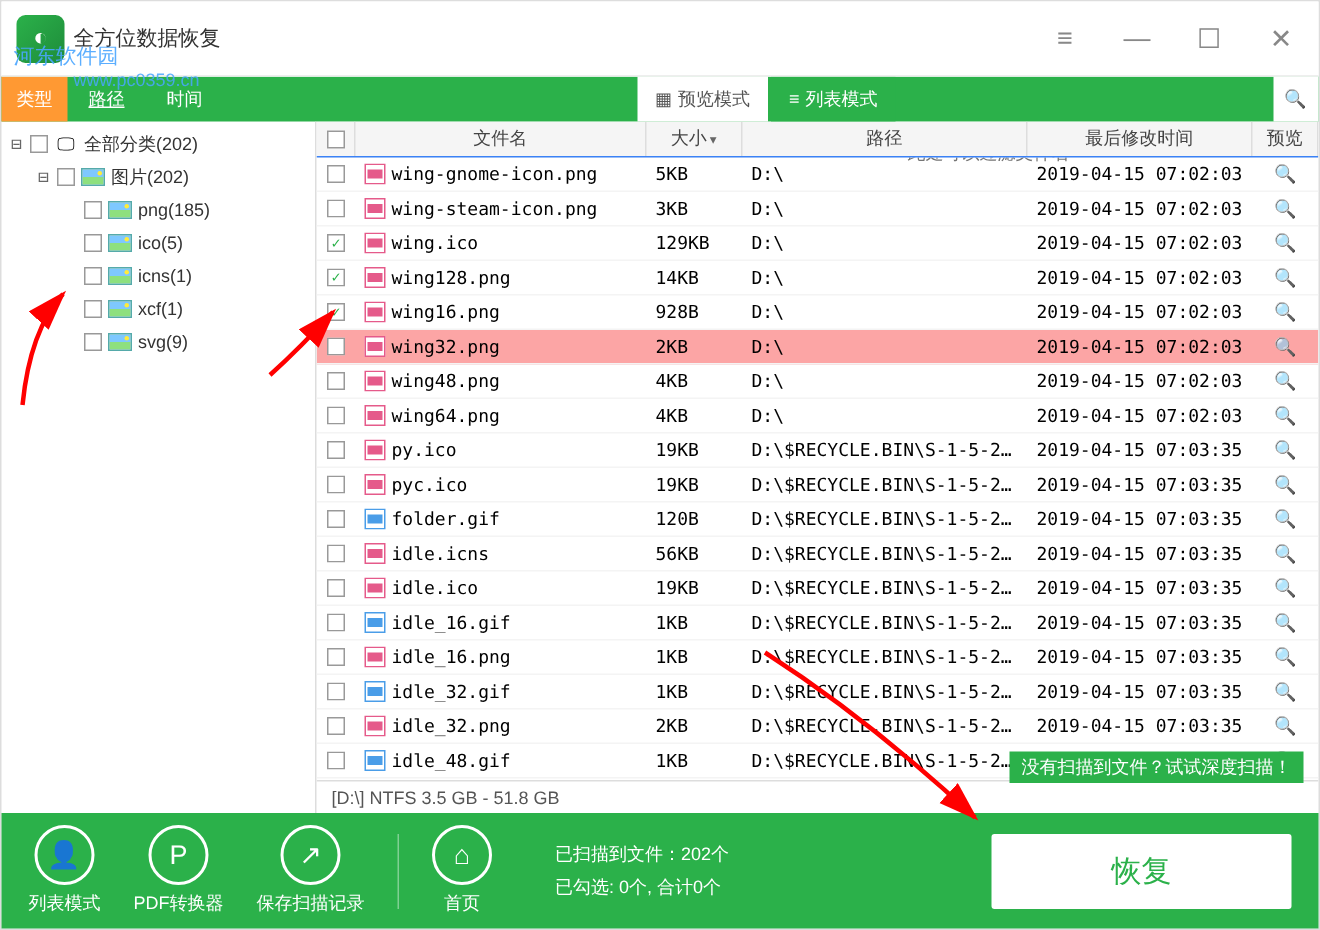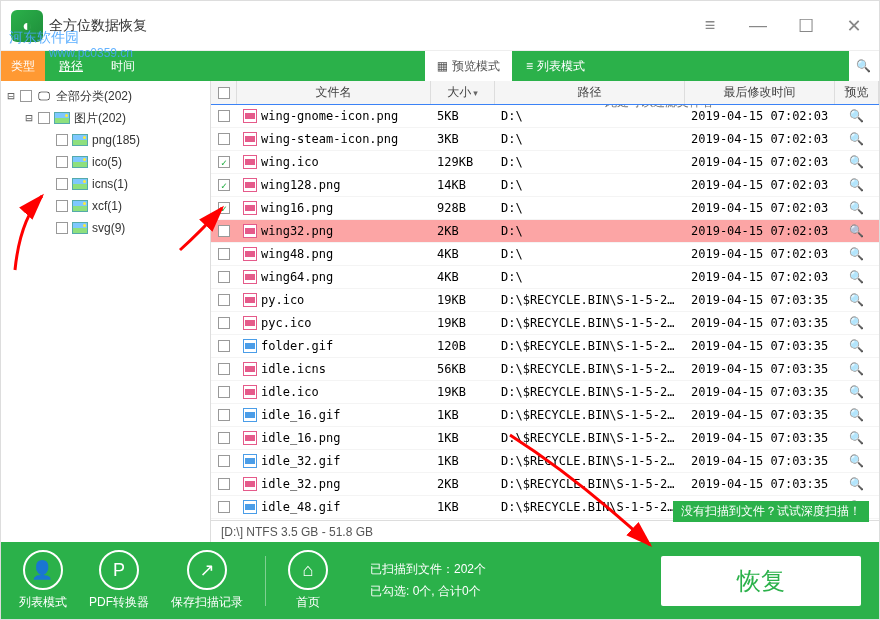--- a/index.html
+++ b/index.html
@@ -59,21 +59,21 @@
 .rc-prev { width: 44px; display: flex; justify-content: center; color: #555; }
 .mag { cursor: pointer; }
 .statusbar { height: 22px; border-top: 1px solid #ddd; padding: 0 10px; display: flex; align-items: center; color: #555; position: relative; }
 .deep-link { position: absolute; right: 10px; top: -20px; background: #2bb14a; color: #fff; padding: 2px 8px; font-size: 12px; cursor: pointer; }
 .bottombar { height: 77px; background: #2bb14a; display: flex; align-items: center; padding: 0 18px; gap: 22px; }
 .bb-btn { display: flex; flex-direction: column; align-items: center; color: #fff; gap: 4px; cursor: pointer; }
 .bb-icon { width: 40px; height: 40px; border: 2px solid #fff; border-radius: 50%; display: flex; align-items: center; justify-content: center; font-size: 18px; }
 .bb-sep { width: 1px; height: 50px; background: rgba(255,255,255,0.4); }
 .bb-status { color: #fff; font-size: 12px; line-height: 1.8; margin-left: 20px; }
 .bb-spacer { flex: 1; }
-.recover-btn { width: 200px; height: 50px; background: #fff; color: #2bb14a; font-size: 24px; display: flex; align-items: center; justify-content: center; cursor: pointer; border-radius: 2px; }
+.recover-btn { width: 200px; height: 50px; background: #fff; color: #2bb14a; font-size: 20px; display: flex; align-items: center; justify-content: center; cursor: pointer; border-radius: 2px; }
 .arrow { position: absolute; pointer-events: none; z-index: 10; }
 .arrow-line { stroke: #ff0000; stroke-width: 3; fill: none; }
 .arrow-head { fill: #ff0000; }
 .sort-arrow { font-size: 9px; margin-left: 2px; color: #666; }
 </style>
 </head>
 <body>
 
 <div class="window">
   <div class="titlebar">

